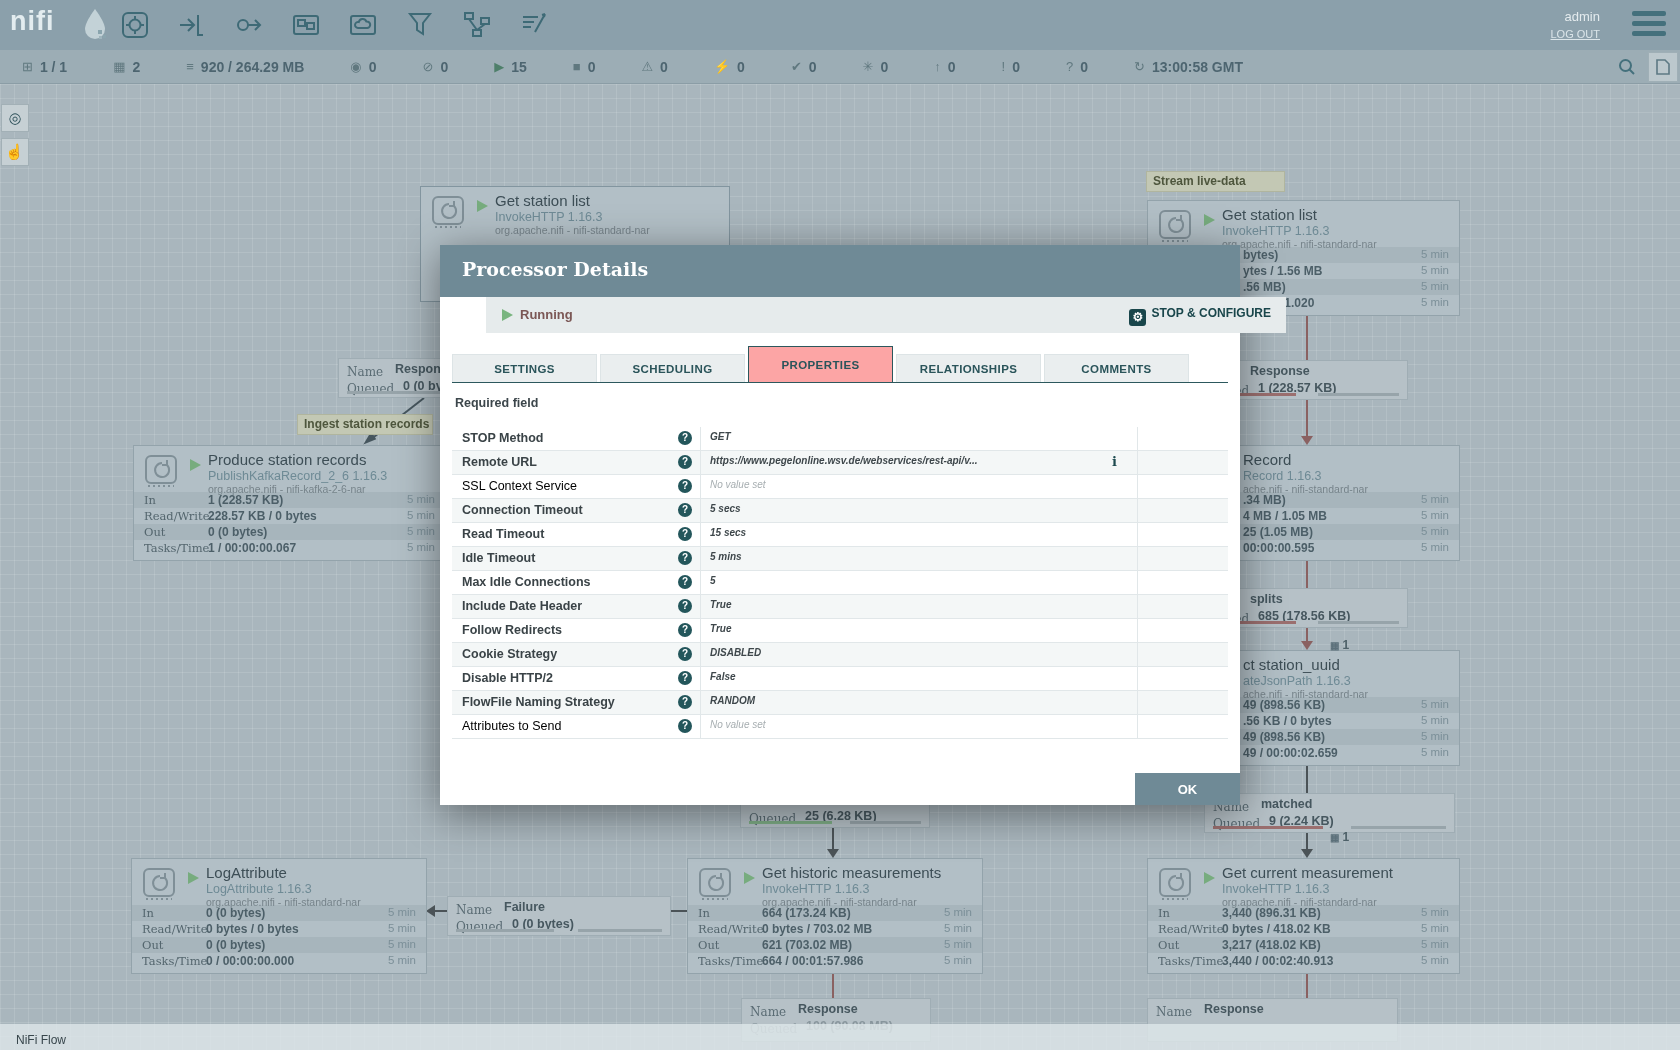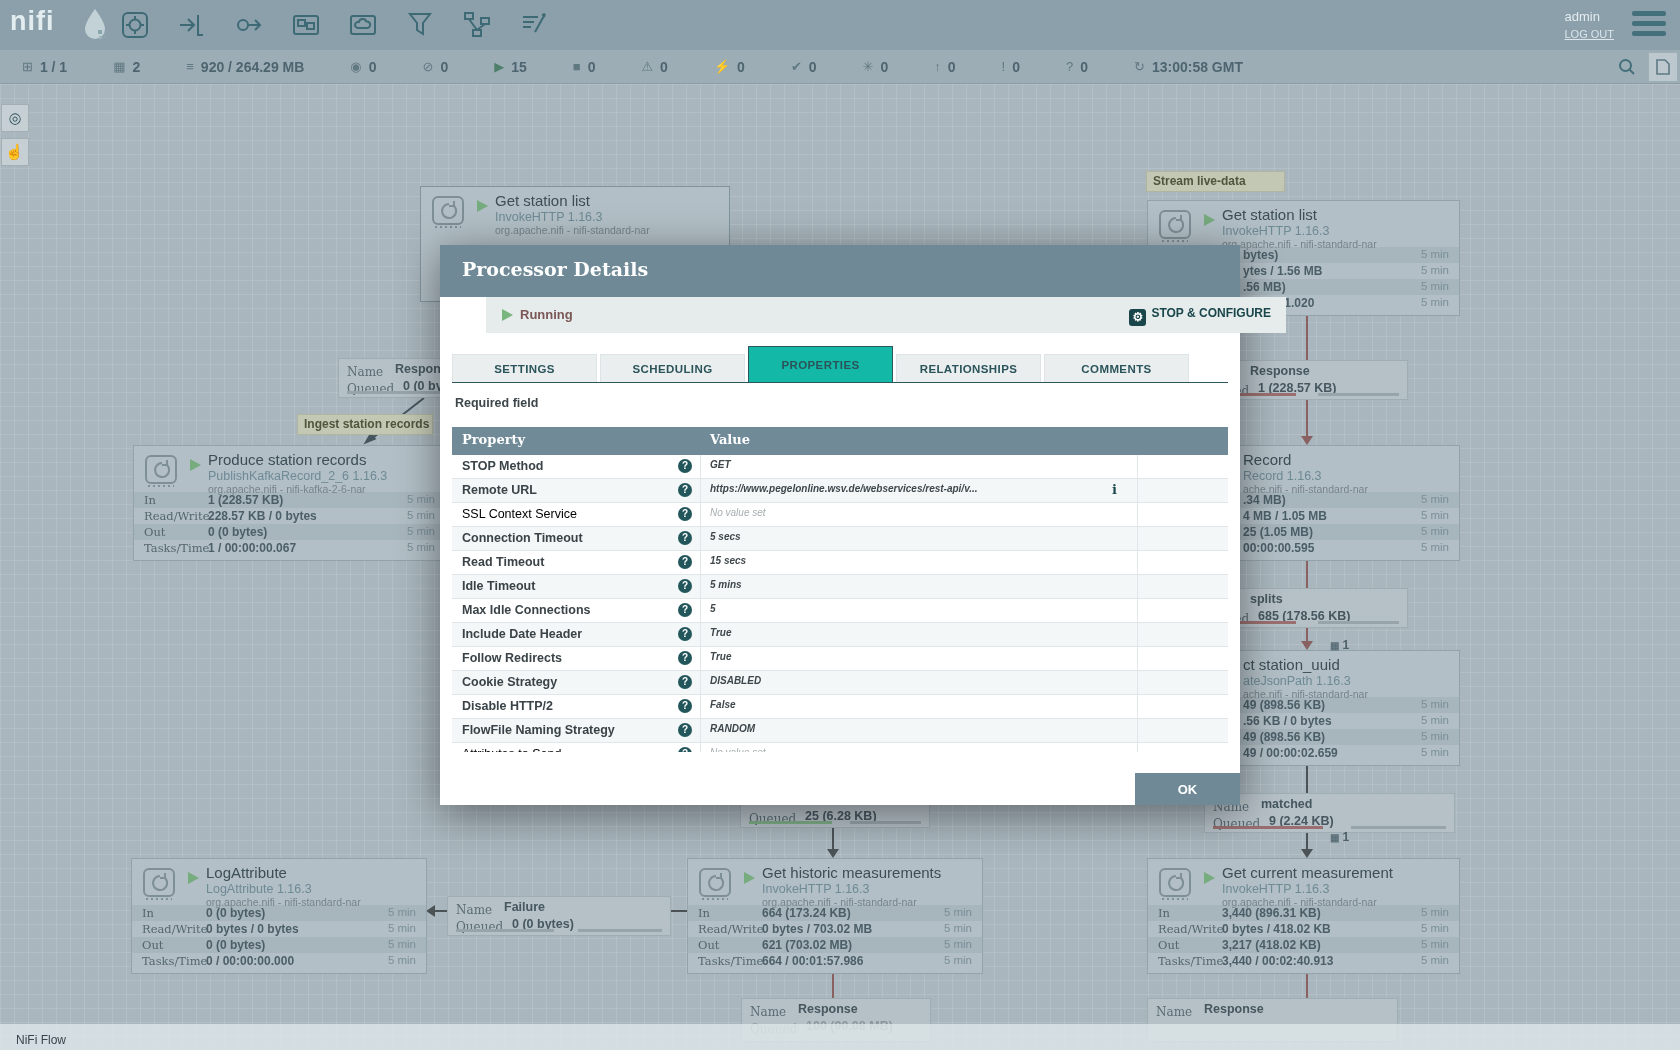--- a/index.html
+++ b/index.html
@@ -7,21 +7,21 @@
        font-family:"Liberation Sans",sans-serif;background:#a9b6bd;}
   .abs{position:absolute;}
 
   
   .app-header{position:absolute;left:0;top:0;width:100%;height:50px;background:#8ba0ab;z-index:6;}
   .logo{position:absolute;left:10px;top:6px;font-size:27px;font-weight:bold;color:#e3ecef;letter-spacing:1px;}
   .logo-drop{position:absolute;left:78px;top:6px;}
   .hdr-tools{position:absolute;left:120px;top:10px;display:flex;gap:27px;}
   .hdr-tool{width:30px;height:30px;}
   .hdr-tool svg{stroke:#3e6a76;fill:none;stroke-width:2;}
-  .hdr-user{position:absolute;right:66px;top:9px;}
+  .hdr-user{position:absolute;right:80px;top:9px;text-align:right;}
   .hdr-user .uname{color:#e4ebee;font-size:13px;}
   .hdr-user .logout{color:#dbe5e9;font-size:11px;margin-top:4px;text-decoration:underline;cursor:pointer;}
   .hamburger{position:absolute;right:14px;top:11px;width:34px;}
   .hamburger div{height:5px;background:#44707c;border-radius:2px;margin-bottom:5px;}
 
   
   .status-bar{position:absolute;left:0;top:50px;width:100%;height:34px;background:#9cadb5;
               border-bottom:1px solid #8b9da6;z-index:6;display:flex;align-items:center;padding-left:22px;box-sizing:border-box;}
   .sb-item{display:inline-flex;align-items:center;gap:7px;margin-right:46px;white-space:nowrap;}
   .sb-ico{font-size:13px;color:#60787f;}
@@ -104,21 +104,21 @@
   .m-runtri{position:absolute;left:16px;top:12px;width:0;height:0;border-left:11px solid #79b57f;
             border-top:6px solid transparent;border-bottom:6px solid transparent;}
   .m-runtxt{position:absolute;left:34px;top:10px;font-size:13px;font-weight:bold;color:#7b5755;}
   .m-action{position:absolute;right:15px;top:9px;font-size:12px;font-weight:bold;color:#19464b;cursor:pointer;}
   .m-gear{display:inline-block;width:17px;height:17px;background:#19464b;border-radius:3px;color:#fff;
           font-size:12px;line-height:17px;text-align:center;vertical-align:-4px;margin-right:5px;}
   .tabs{position:absolute;left:12px;top:100px;height:38px;display:flex;align-items:flex-end;}
   .tab{width:145px;height:29px;background:#eaeeef;border:1px solid #dde4e6;box-sizing:border-box;margin-right:3px;
        display:flex;align-items:center;justify-content:center;font-size:11.5px;font-weight:bold;
        color:#2a545a;letter-spacing:.4px;cursor:pointer;}
-  .tab.active{height:37px;background:#14b8a6;border:1px solid #2c585d;border-bottom:1px solid #fff;}
+  .tab.active{height:37px;background:#fca5a5;border:1px solid #2c585d;border-bottom:1px solid #fff;}
   .tab-rule{position:absolute;left:12px;top:137px;width:776px;height:1px;background:#2c585d;}
   .req-note{position:absolute;left:15px;top:151px;font-size:12.5px;font-weight:bold;color:#3c464b;}
   .tbl-wrap{position:absolute;left:12px;top:182px;width:776px;height:325px;overflow:hidden;}
   .thead{position:relative;height:28px;background:#708b97;}
   .thead span{position:absolute;top:5px;font-family:"DejaVu Serif",serif;font-size:13px;font-weight:bold;color:#fff;}
   .th-prop{left:10px;} .th-val{left:258px;}
   .trow{position:relative;height:24px;border-bottom:1px solid #e1e7e9;box-sizing:border-box;background:#fff;}
   .trow.even{background:#f4f7f7;}
   .trow::before{content:"";position:absolute;left:248px;top:0;bottom:0;width:1px;background:#e1e7e9;}
   .trow::after{content:"";position:absolute;left:685px;top:0;bottom:0;width:1px;background:#e1e7e9;}
@@ -613,24 +613,20 @@
     <div class="tab">SETTINGS</div>
     <div class="tab">SCHEDULING</div>
     <div class="tab active">PROPERTIES</div>
     <div class="tab">RELATIONSHIPS</div>
     <div class="tab">COMMENTS</div>
   </div>
   <div class="tab-rule"></div>
   <div class="req-note">Required field</div>
 
   <div class="tbl-wrap">
-    <div class="thead">
-      <span class="th-prop">Property</span>
-      <span class="th-val">Value</span>
-    </div>
     <div class="trow">
       <span class="tprop req">STOP Method</span>
         <span class="qmark">?</span>
       <span class="tval">GET</span>
     </div>
     <div class="trow even">
       <span class="tprop req">Remote URL</span>
         <span class="qmark">?</span>
       <span class="tval">https://www.pegelonline.wsv.de/webservices/rest-api/v...</span>
       <span class="tinfo">i</span>

